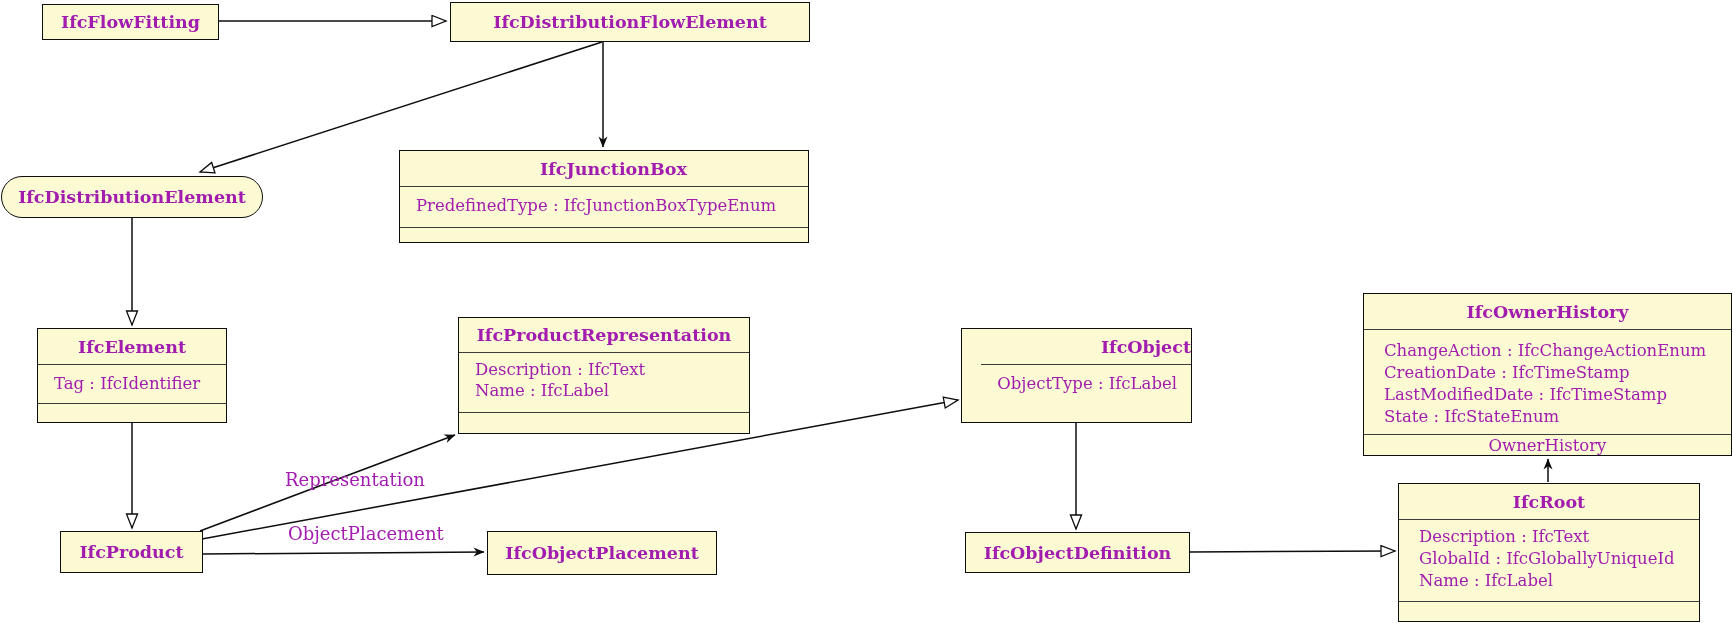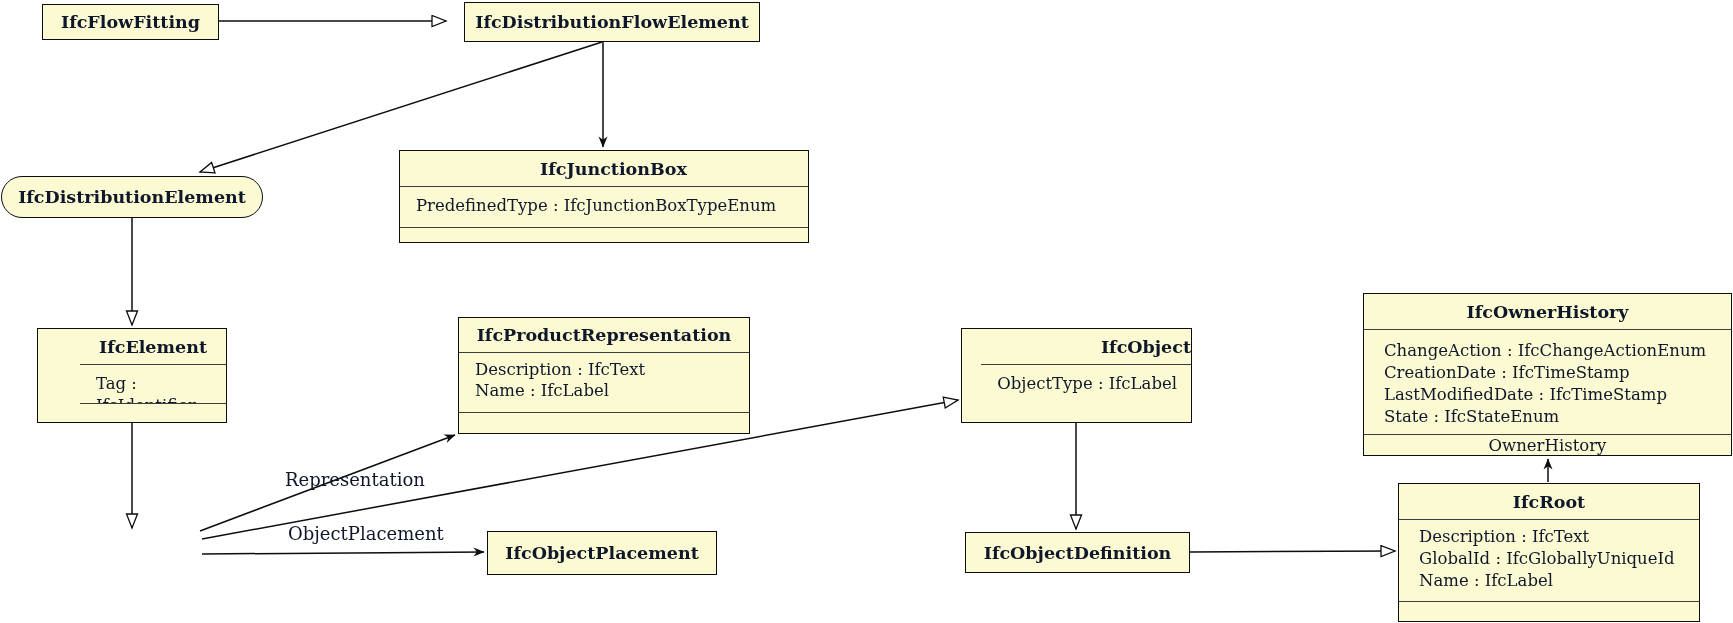--- a/index.html
+++ b/index.html
@@ -2,21 +2,21 @@
 <html><head>
 <meta charset="utf-8">
 <style>
   html, body { margin: 0; padding: 0; background: #ffffff; }
   #canvas {
     position: relative;
     width: 1733px;
     height: 623px;
     background: #ffffff;
     font-family: "DejaVu Serif", "Liberation Serif", serif;
-    color: #0f172a;
+    color: #a21caf;
     overflow: hidden;
   }
   #edges {
     position: absolute;
     left: 0; top: 0;
     width: 1733px; height: 623px;
     pointer-events: none;
   }
   .cls {
     position: absolute;
@@ -85,37 +85,37 @@
       <line x1="1076" y1="423" x2="1076" y2="529" marker-end="url(#gen-triangle)"></line>
       <line x1="1190" y1="552" x2="1395" y2="551" marker-end="url(#gen-triangle)"></line>
       <line x1="1548" y1="482" x2="1548" y2="459" marker-end="url(#assoc-arrow)"></line>
     </g>
   </svg>
 
   <div class="cls title-only" style="left:42px; top:4px; width:177px; height:36px;">
     <div class="cls-title">IfcFlowFitting</div>
   </div>
 
-  <div class="cls title-only" style="left:464px; top:2px; width:296px; height:40px;justify-content:center;">
+  <div class="cls title-only" style="left:450px; top:2px; width:360px; height:40px;justify-content:center;">
     <div class="cls-title">IfcDistributionFlowElement</div>
   </div>
 
   <div class="cls title-only" style="left:1px; top:176px; width:262px; height:42px;border-radius:21px;">
     <div class="cls-title">IfcDistributionElement</div>
   </div>
 
   <div class="cls" style="left:399px; top:150px; width:410px; height:93px;">
     <div class="cls-title" style="height:35px;padding-left:19px;">IfcJunctionBox</div>
     <div class="cls-attrs">
       <div>PredefinedType : IfcJunctionBoxTypeEnum</div>
     </div>
     <div class="cls-footer" style="height:15px;"></div>
   </div>
 
-  <div class="cls" style="left:37px; top:328px; width:190px; height:95px;padding-left:42px;">
+  <div class="cls" style="left:37px; top:328px; width:190px; height:95px;">
     <div class="cls-title" style="height:35px;">IfcElement</div>
     <div class="cls-attrs">
       <div>Tag : IfcIdentifier</div>
     </div>
     <div class="cls-footer" style="height:19px;"></div>
   </div>
 
   <div class="cls" style="left:458px; top:317px; width:292px; height:117px;">
     <div class="cls-title" style="height:34px;">IfcProductRepresentation</div>
     <div class="cls-attrs" style="padding-top:6px; line-height:21px;">
@@ -139,20 +139,23 @@
       <div>ChangeAction : IfcChangeActionEnum</div>
       <div>CreationDate : IfcTimeStamp</div>
       <div>LastModifiedDate : IfcTimeStamp</div>
       <div>State : IfcStateEnum</div>
     </div>
     <div class="cls-footer" style="height:21px;">
       <span>OwnerHistory</span>
     </div>
   </div>
 
+  <div class="cls title-only" style="left:60px; top:531px; width:143px; height:42px;">
+    <div class="cls-title">IfcProduct</div>
+  </div>
 
   <div class="cls title-only" style="left:487px; top:531px; width:230px; height:44px;">
     <div class="cls-title">IfcObjectPlacement</div>
   </div>
 
   <div class="cls title-only" style="left:965px; top:532px; width:225px; height:41px;">
     <div class="cls-title">IfcObjectDefinition</div>
   </div>
 
   <div class="cls" style="left:1398px; top:483px; width:302px; height:139px;">

